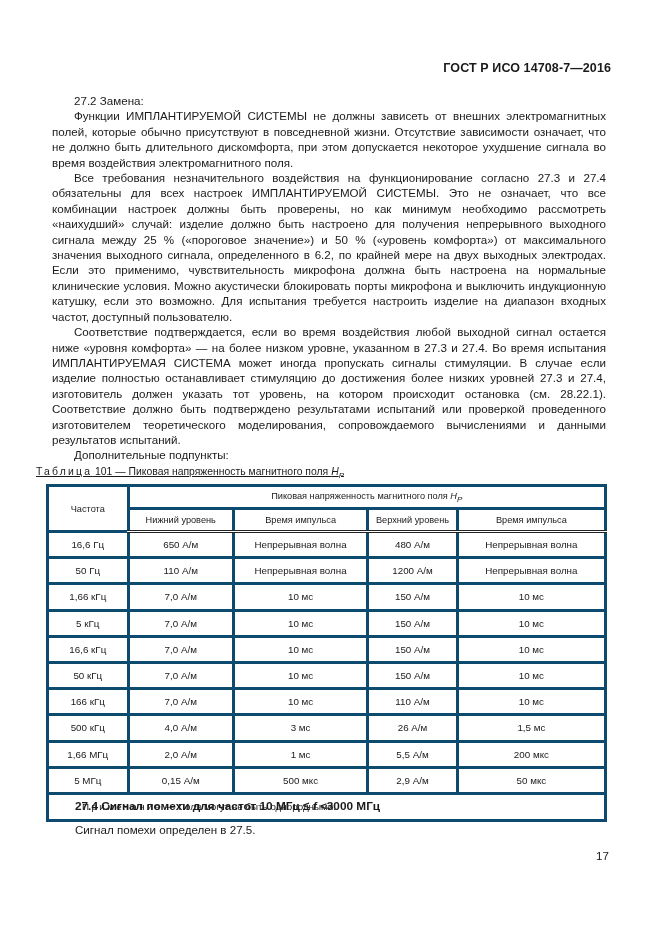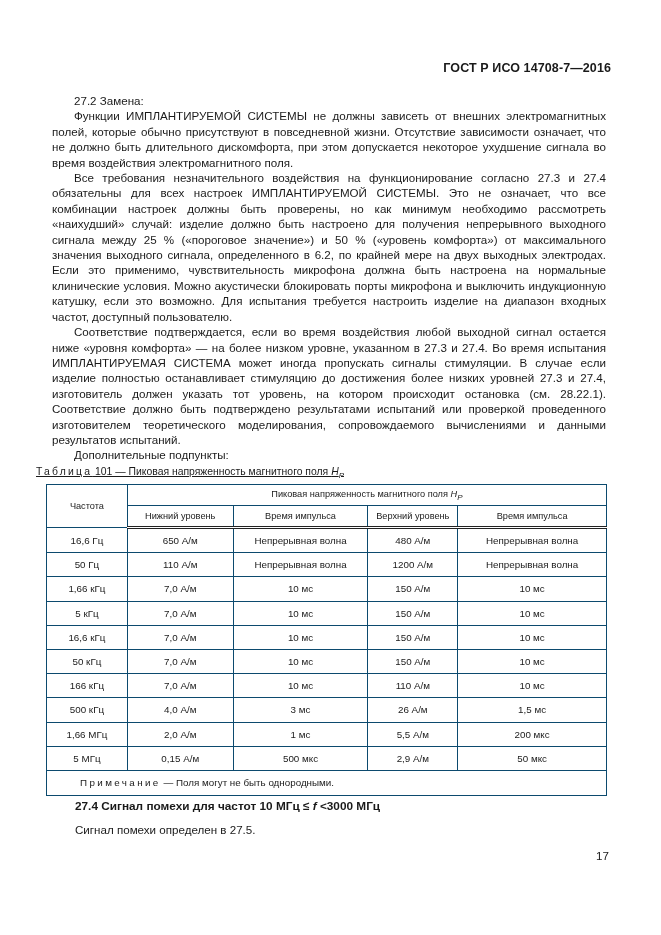--- a/index.html
+++ b/index.html
@@ -21,21 +21,21 @@
   }
   .caption {
     position: absolute; left: 36px; top: 466px; font-size: 10.4px; text-decoration: underline;
   }
   .caption .spaced { letter-spacing: 2.2px; }
   table.t101 {
     position: absolute; left: 46px; top: 484px; width: 561px;
     border-collapse: collapse; font-size: 9.8px;
   }
   table.t101 td, table.t101 th {
-    border: 1px solid #0c4a6e; text-align: center; font-weight: normal;
+    border: 3px solid #0c4a6e; text-align: center; font-weight: normal;
     padding: 0;
   }
   table.t101 th { height: 20px; font-size: 9.2px; }
   table.t101 th.rowspan { height: 40px; }
   table.t101 tbody td { height: 23.2px; }
   table.t101 thead tr:last-child th { border-bottom: 3px double #222; }
   table.t101 td.note {
     text-align: left; padding-left: 33px; height: 24px; font-size: 9.8px;
   }
   .note .spaced { letter-spacing: 2.4px; }

